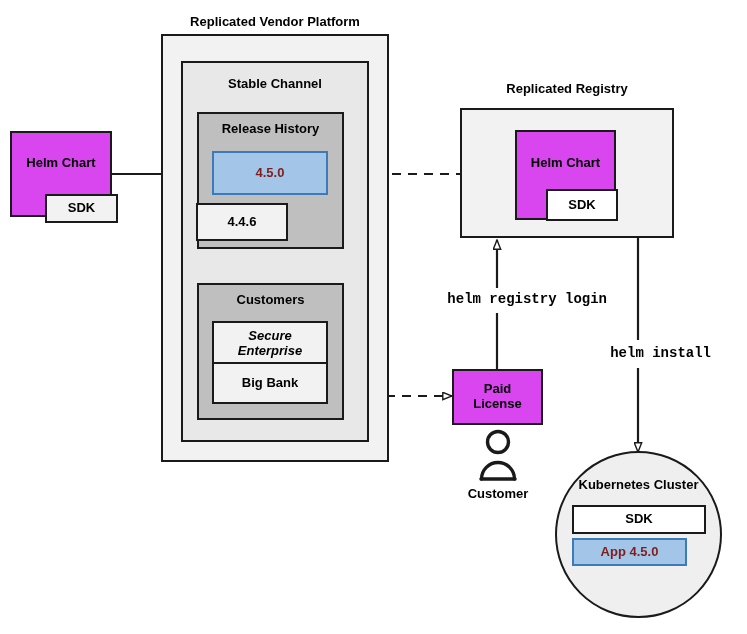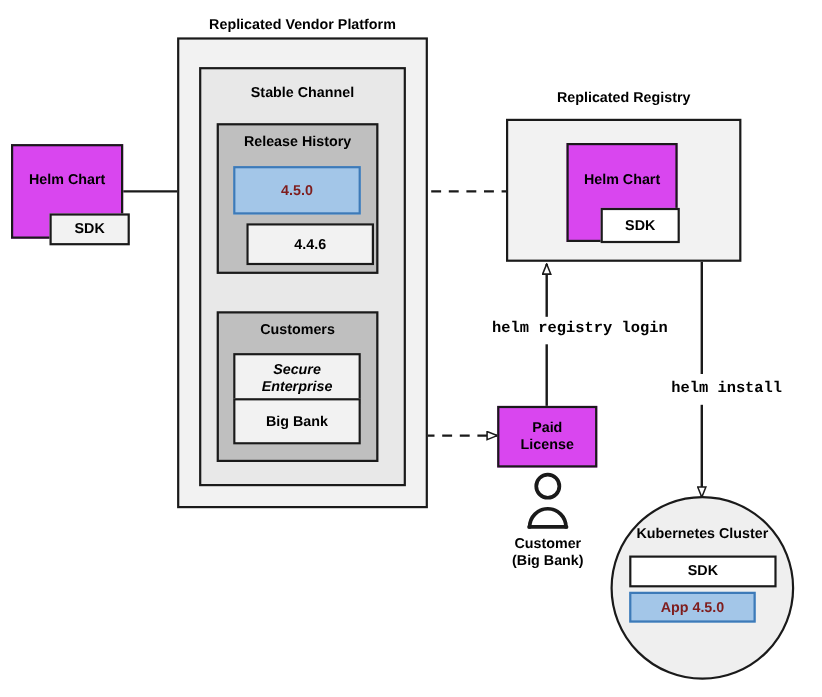--- a/index.html
+++ b/index.html
@@ -78,21 +78,21 @@
 
   <div class="group fill-light" style="left:181px;top:61px;width:188px;height:381px;"></div>
   <div class="grouplabel" style="left:181px;top:76px;width:188px;">Stable Channel</div>
 
   <div class="group fill-dark" style="left:197px;top:112px;width:147px;height:137px;"></div>
   <div class="grouplabel" style="left:197px;top:121px;width:147px;">Release History</div>
 
   <div class="box fill-blue" style="left:212px;top:151px;width:116px;height:44px;">
     <span>4.5.0</span>
   </div>
-  <div class="box fill-lightest" style="left:224px;top:203px;width:116px;height:38px;justify-content:center;">
+  <div class="box fill-lightest" style="left:196px;top:203px;width:92px;height:38px;justify-content:center;">
     <span>4.4.6</span>
   </div>
 
   <div class="group fill-dark" style="left:197px;top:283px;width:147px;height:137px;"></div>
   <div class="grouplabel" style="left:197px;top:292px;width:147px;">Customers</div>
 
   <div class="box fill-lightest" style="left:212px;top:321px;width:116px;height:46px;flex-direction:column;font-style:italic;">
     <span>Secure</span>
     <span>Enterprise</span>
   </div>
@@ -120,21 +120,20 @@
     <span>License</span>
   </div>
 
   <svg style="position:absolute;left:474px;top:429px;width:48px;height:52px;" viewBox="0 0 48 52">
     <circle cx="24" cy="13" r="10.5" fill="none" stroke="#1a1a1a" stroke-width="3.4"></circle>
     <path d="M7.5,50 A16.5,16.5 0 0 1 40.5,50" fill="none" stroke="#1a1a1a" stroke-width="3.4" stroke-linecap="round"></path>
     <line x1="7.0" y1="50" x2="41.0" y2="50" stroke="#1a1a1a" stroke-width="3.4" stroke-linecap="round"></line>
   </svg>
   <div class="caption" style="left:433px;top:486px;width:130px;">
     <div>Customer</div>
-    <div>(Big Bank)</div>
   </div>
 
   <div class="circle" style="left:555px;top:451px;width:167px;height:167px;"></div>
   <div class="grouplabel" style="left:555px;top:477px;width:167px;">Kubernetes Cluster</div>
 
   <div class="box fill-white" style="left:572px;top:505px;width:134px;height:29px;">
     <span>SDK</span>
   </div>
   <div class="box fill-blue" style="left:572px;top:538px;width:115px;height:28px;">
     <span>App 4.5.0</span>

